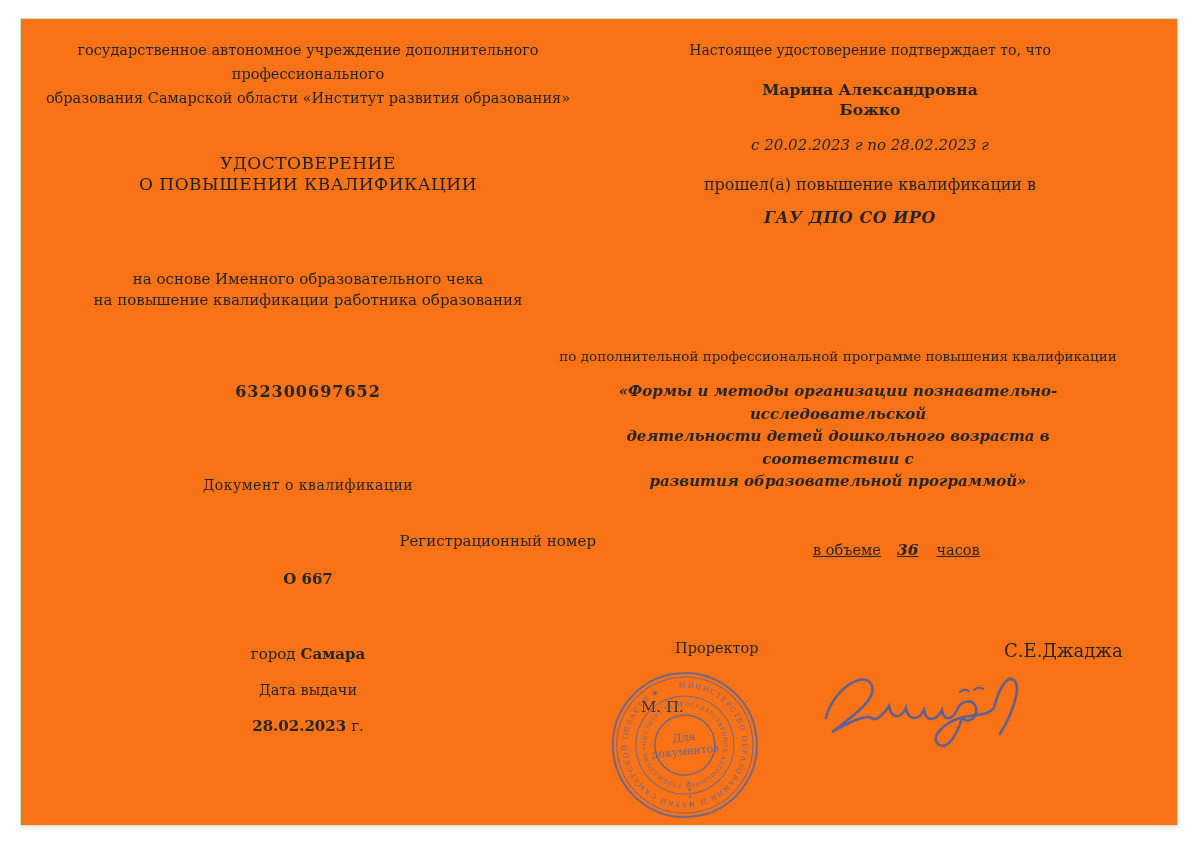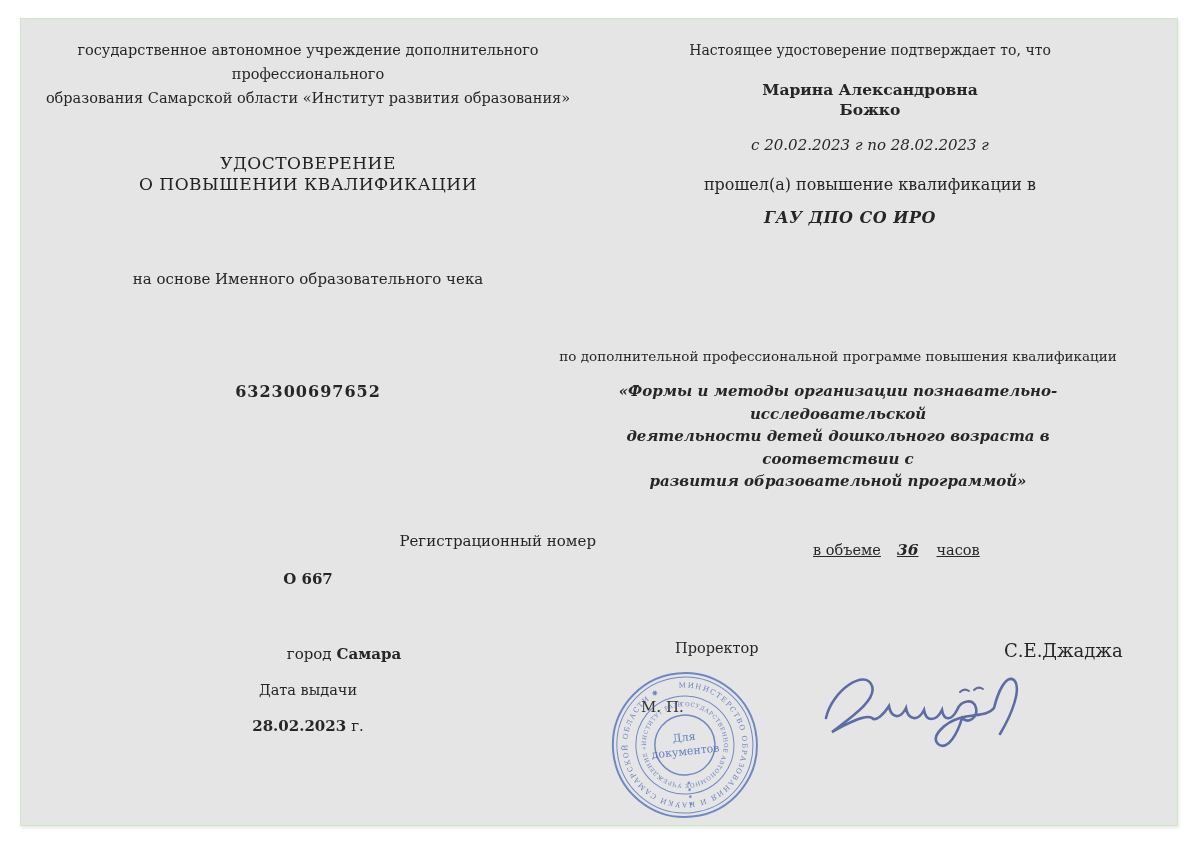--- a/index.html
+++ b/index.html
@@ -8,21 +8,21 @@
     background: #ffffff;
     font-family: "DejaVu Serif", "Liberation Serif", serif;
     color: #262626;
     position: relative;
     overflow: hidden;
   }
   .cert {
     position: absolute;
     left: 20px; top: 18px;
     width: 1158px; height: 808px;
-    background: #e5e5e5;
+    background: #f97316;
     box-shadow: 0 0 0 1px #cfe6c2 inset, 1px 2px 3px rgba(150,170,140,.25);
   }
   .abs { position: absolute; }
   .ctr { text-align: center; }
   .org-name {
     left: 0; top 20px; top: 20px; width: 576px;
     font-size: 14.5px; line-height: 24px;
   }
   .confirm-line {
     left: 585px; top: 24px; width: 530px;
@@ -79,23 +79,22 @@
   }
   .volume-line {
     left: 793px; top: 522px;
     font-size: 14.5px; white-space: nowrap; text-decoration: underline;
   }
   .volume-line .hours {
     font-weight: bold; font-style: italic; font-size: 15.5px;
     margin: 0 18px 0 16px;
   }
   .city-line {
-    left: 12px; top: 627px; width: 576px;
+    left: 0; top: 627px; width: 576px;
     font-size: 15px;
-    padding-left: 24px;
   }
   .city-line .b { font-weight: bold; margin-left: 5px; }
   .date-label {
     left: 0; top: 664px; width: 576px;
     font-size: 14.5px;
   }
   .date-value {
     left: 0; top: 699px; width: 576px;
     font-size: 15px;
   }
@@ -139,31 +138,33 @@
   <div class="abs ctr completed-line">прошел(а) повышение квалификации в</div>
   <div class="abs ctr org-short">ГАУ ДПО СО ИРО</div>
 
   <div class="abs ctr doc-title">
     <div>УДОСТОВЕРЕНИЕ</div>
     <div>О ПОВЫШЕНИИ КВАЛИФИКАЦИИ</div>
   </div>
 
   <div class="abs ctr basis">
     <div>на основе Именного образовательного чека</div>
+    <div>на повышение квалификации работника образования</div>
   </div>
 
   <div class="abs ctr cert-number">632300697652</div>
 
   <div class="abs ctr program-label">по дополнительной профессиональной программе повышения квалификации</div>
   <div class="abs ctr program-title">
     <div>«Формы и методы организации познавательно-исследовательской</div>
     <div>деятельности детей дошкольного возраста в соответствии с</div>
     <div>развития образовательной программой»</div>
   </div>
 
+  <div class="abs ctr doc-type">Документ о квалификации</div>
   <div class="abs ctr reg-label">Регистрационный номер</div>
   <div class="abs ctr reg-value">О 667</div>
 
   <div class="abs volume-line">
     <span>в объеме</span><span class="hours">36</span><span>часов</span>
   </div>
 
   <div class="abs ctr city-line">
     <span>город</span><span class="b">Самара</span>
   </div>

